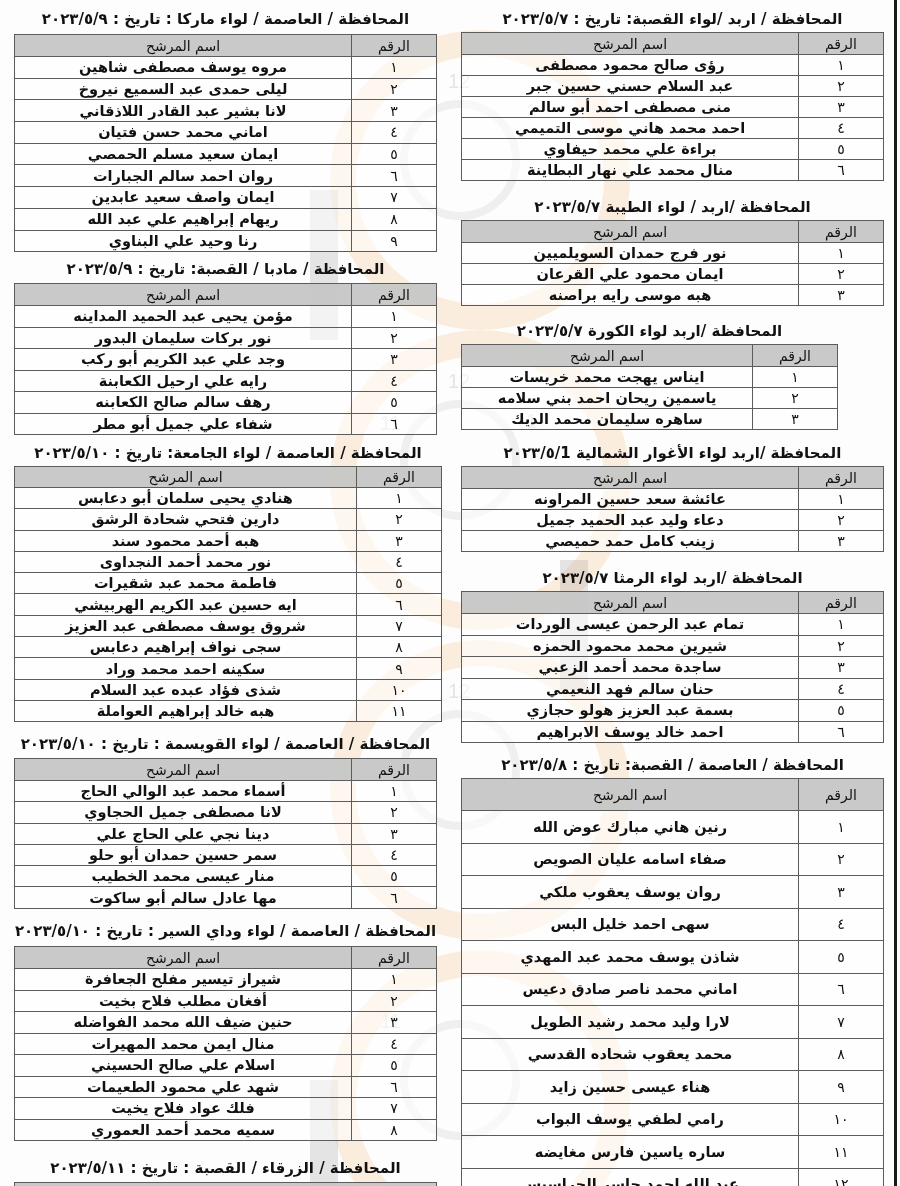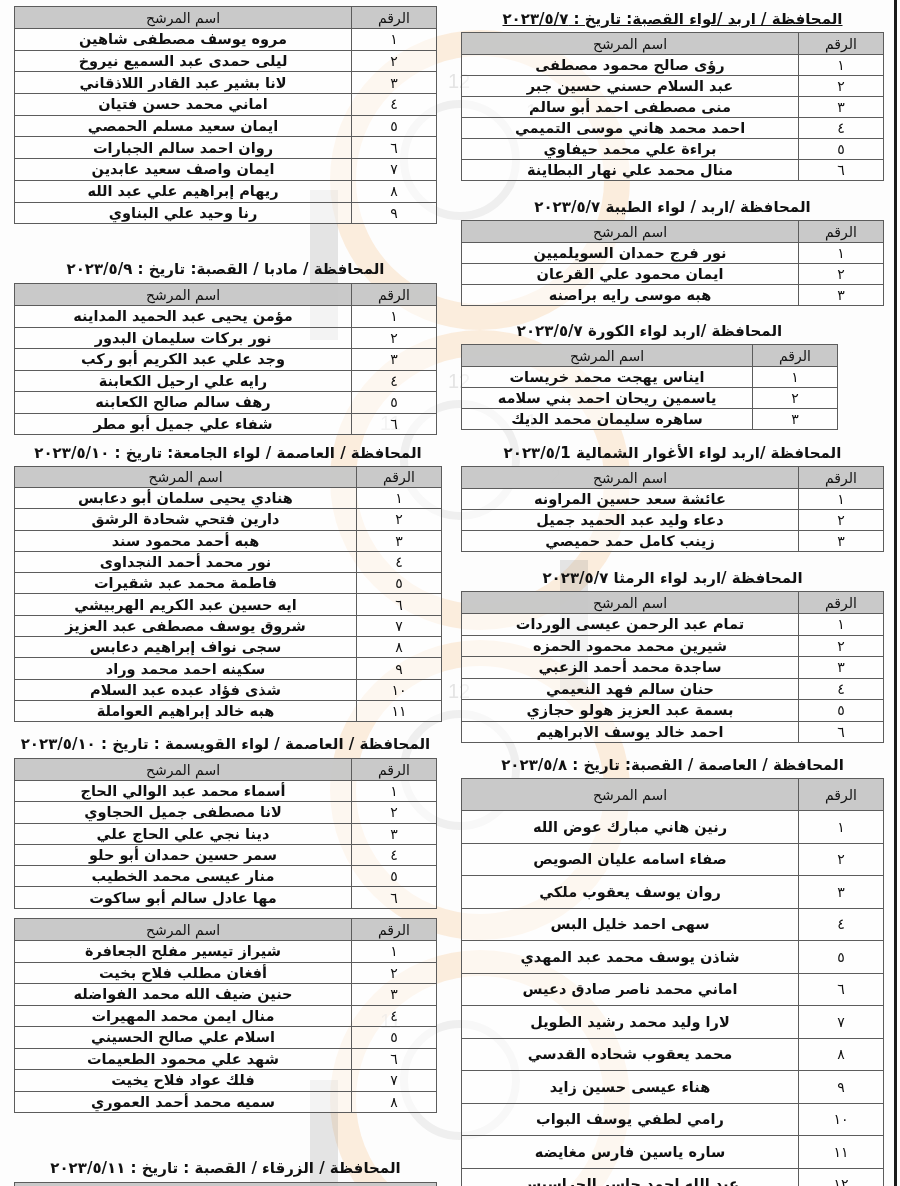--- a/index.html
+++ b/index.html
@@ -74,21 +74,21 @@
   <div class="wm-inner" style="left:70px; top:70px; width:104px; height:104px;"></div>
   <span class="wm-num" style="left:50px; top:60px;">11</span>
 </div>
 <div class="wm-bar" style="left:310px; top:190px; width:28px; height:150px;"></div>
 <div class="wm-bar" style="left:560px; top:560px; width:28px; height:130px;"></div>
 <div class="wm-bar" style="left:310px; top:1080px; width:28px; height:106px;"></div>
 
 <div class="page-edge"></div>
 
 <div class="block" style="left:461px; top:6px; width:423px;">
-  <div class="block-title" style="height:26px; line-height:26px;text-decoration:underline;">المحافظة / اربد /لواء القصبة: تاريخ : ٢٠٢٣/٥/٧</div>
+  <div class="block-title" style="height:26px; line-height:26px;">المحافظة / اربد /لواء القصبة: تاريخ : ٢٠٢٣/٥/٧</div>
   <table class="cand">
     <colgroup>
         <col class="c-num">
         <col>
       </colgroup>
     <thead>
         <tr style="height:22px;">
       <th>الرقم</th>
       <th>اسم المرشح</th>
     </tr>
@@ -314,20 +314,21 @@
         </tr>
       <tr style="height:32.5px;">
           <td class="num">١٢</td>
           <td>عبد الله احمد جاسر الحراسيس</td>
         </tr>
     </tbody>
   </table>
 </div>
 
 <div class="block" style="left:14px; top:6px; width:423px;">
+  <div class="block-title" style="height:28px; line-height:26px;">المحافظة / العاصمة / لواء ماركا : تاريخ : ٢٠٢٣/٥/٩</div>
   <table class="cand">
     <colgroup>
         <col class="c-num">
         <col>
       </colgroup>
     <thead>
         <tr style="height:22px;">
       <th>الرقم</th>
       <th>اسم المرشح</th>
     </tr>
@@ -513,20 +514,21 @@
         </tr>
       <tr style="height:21.3px;">
           <td class="num">٦</td>
           <td>مها عادل سالم أبو ساكوت</td>
         </tr>
     </tbody>
   </table>
 </div>
 
 <div class="block" style="left:14px; top:918px; width:423px;">
+  <div class="block-title" style="height:28px; line-height:26px;">المحافظة / العاصمة / لواء وداي السير : تاريخ : ٢٠٢٣/٥/١٠</div>
   <table class="cand">
     <colgroup>
         <col class="c-num">
         <col>
       </colgroup>
     <thead>
         <tr style="height:22px;">
       <th>الرقم</th>
       <th>اسم المرشح</th>
     </tr>

